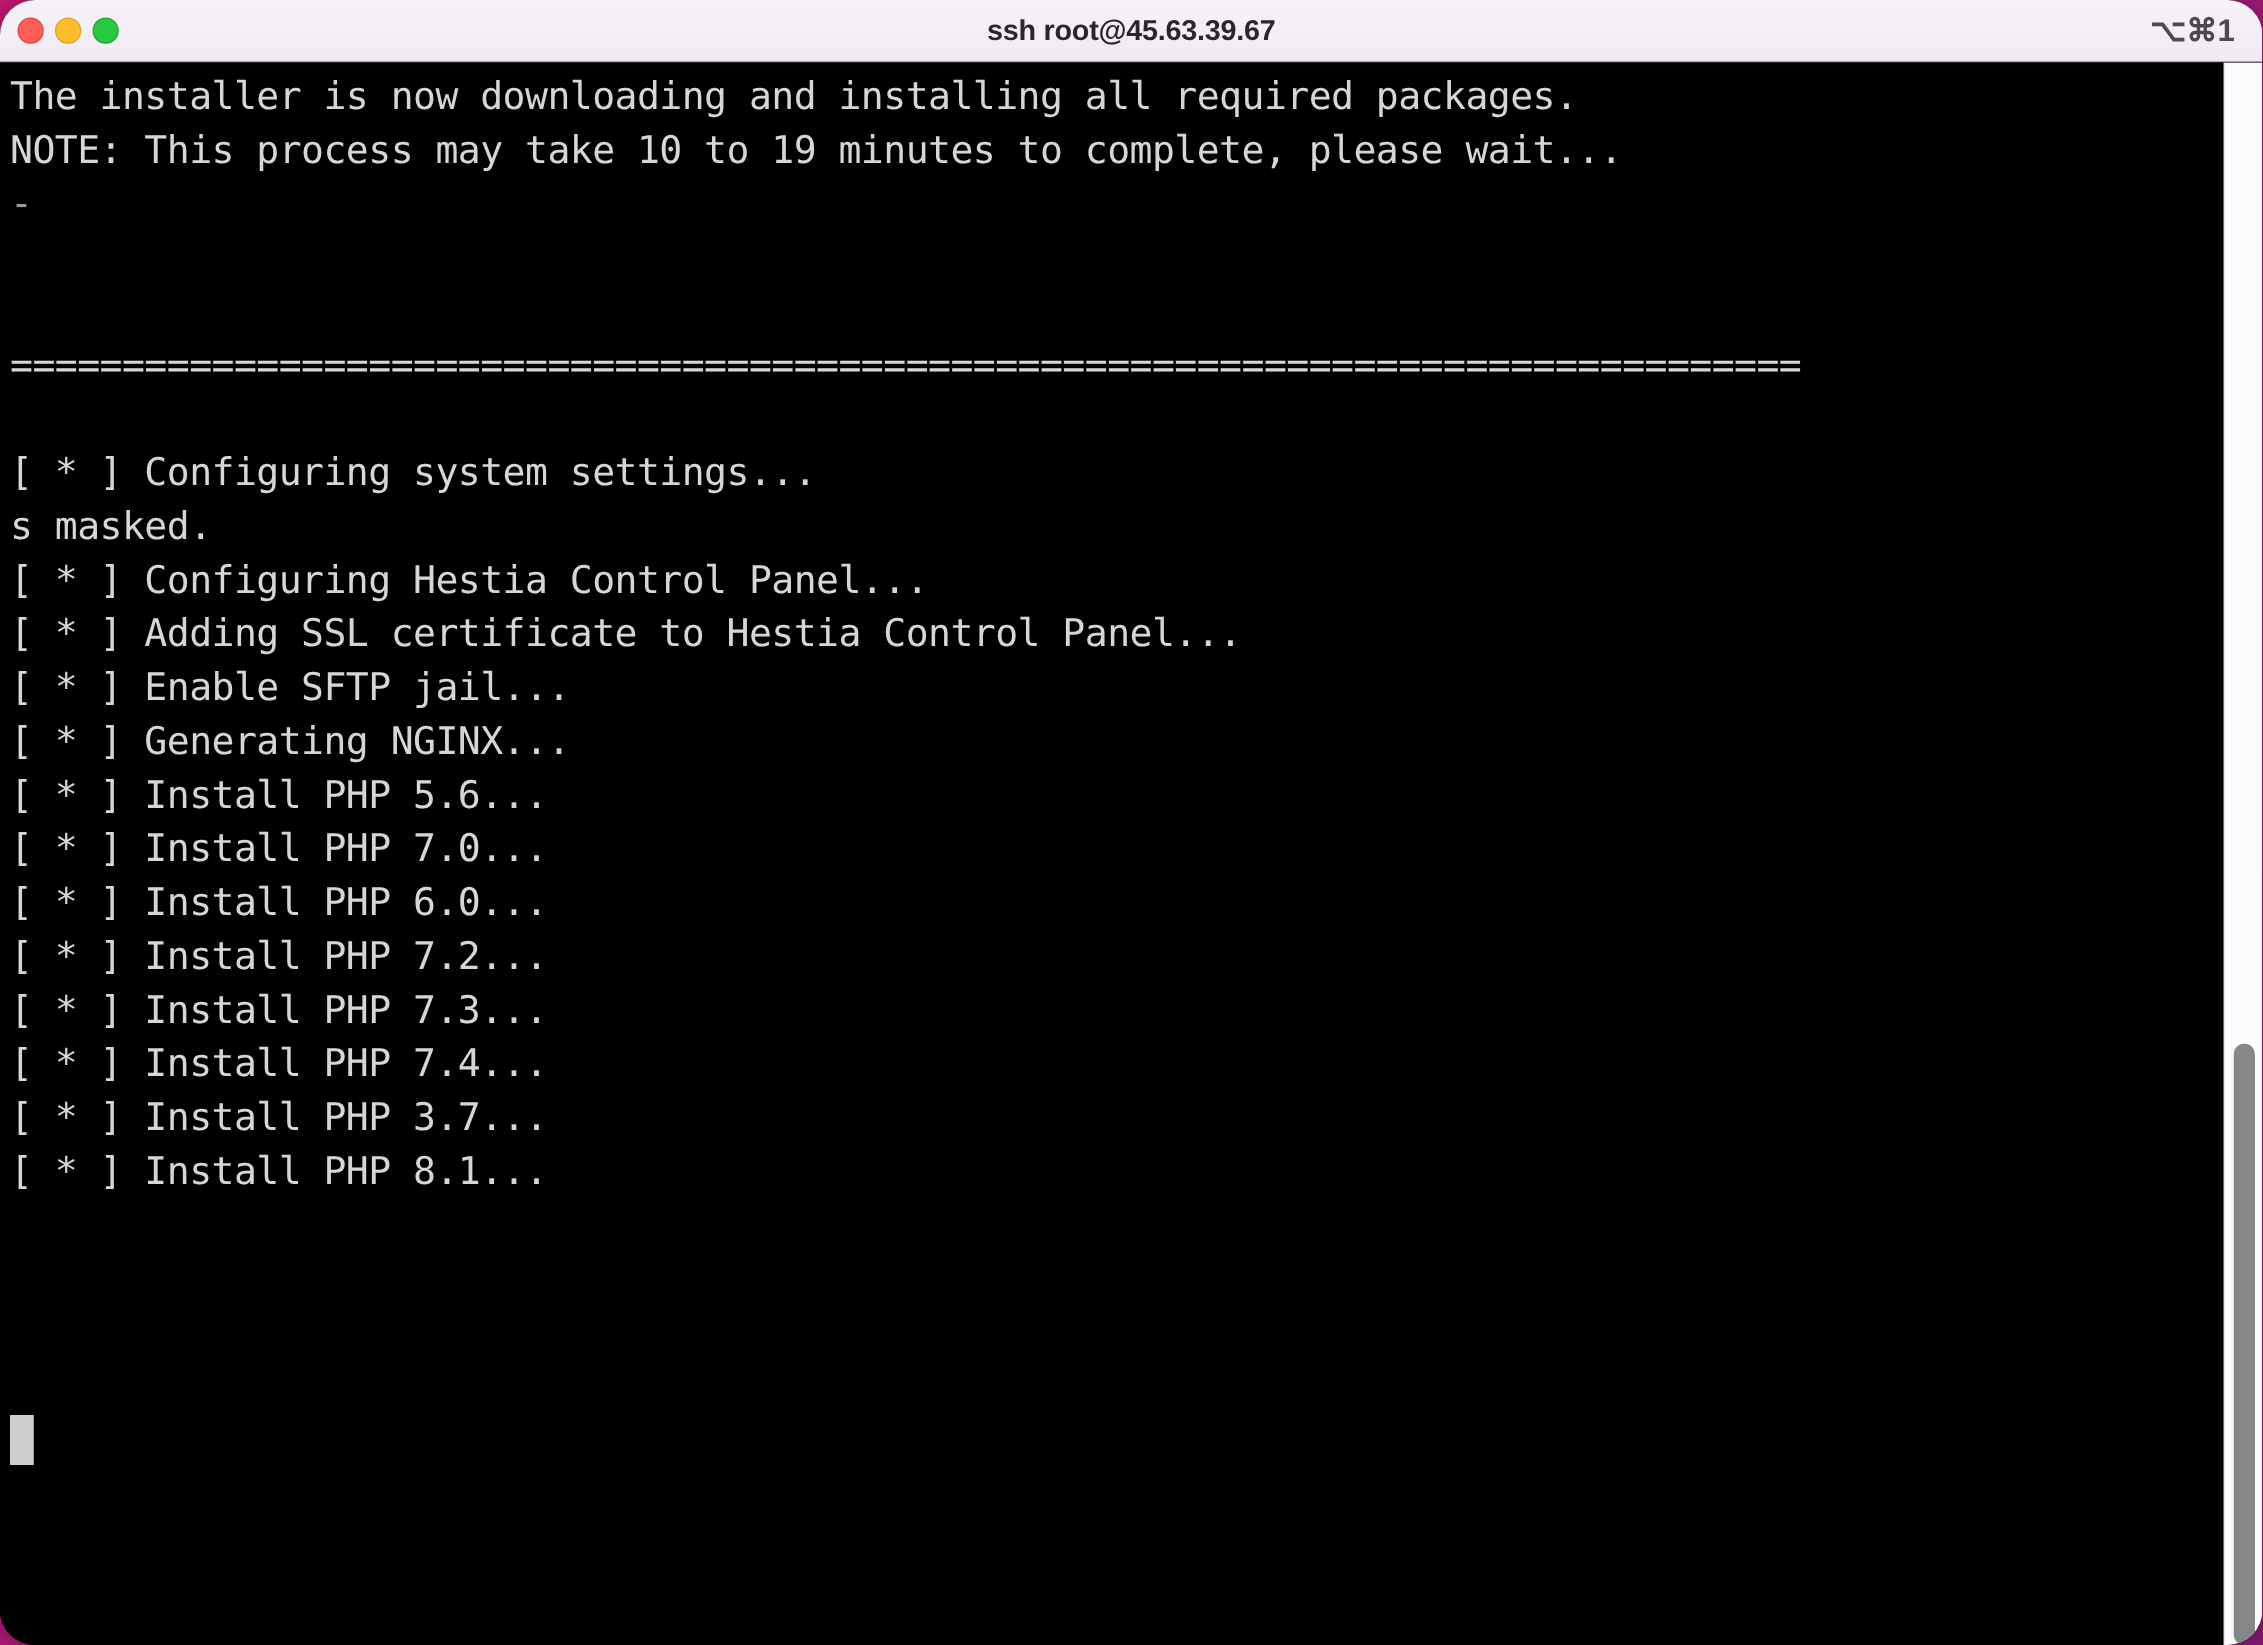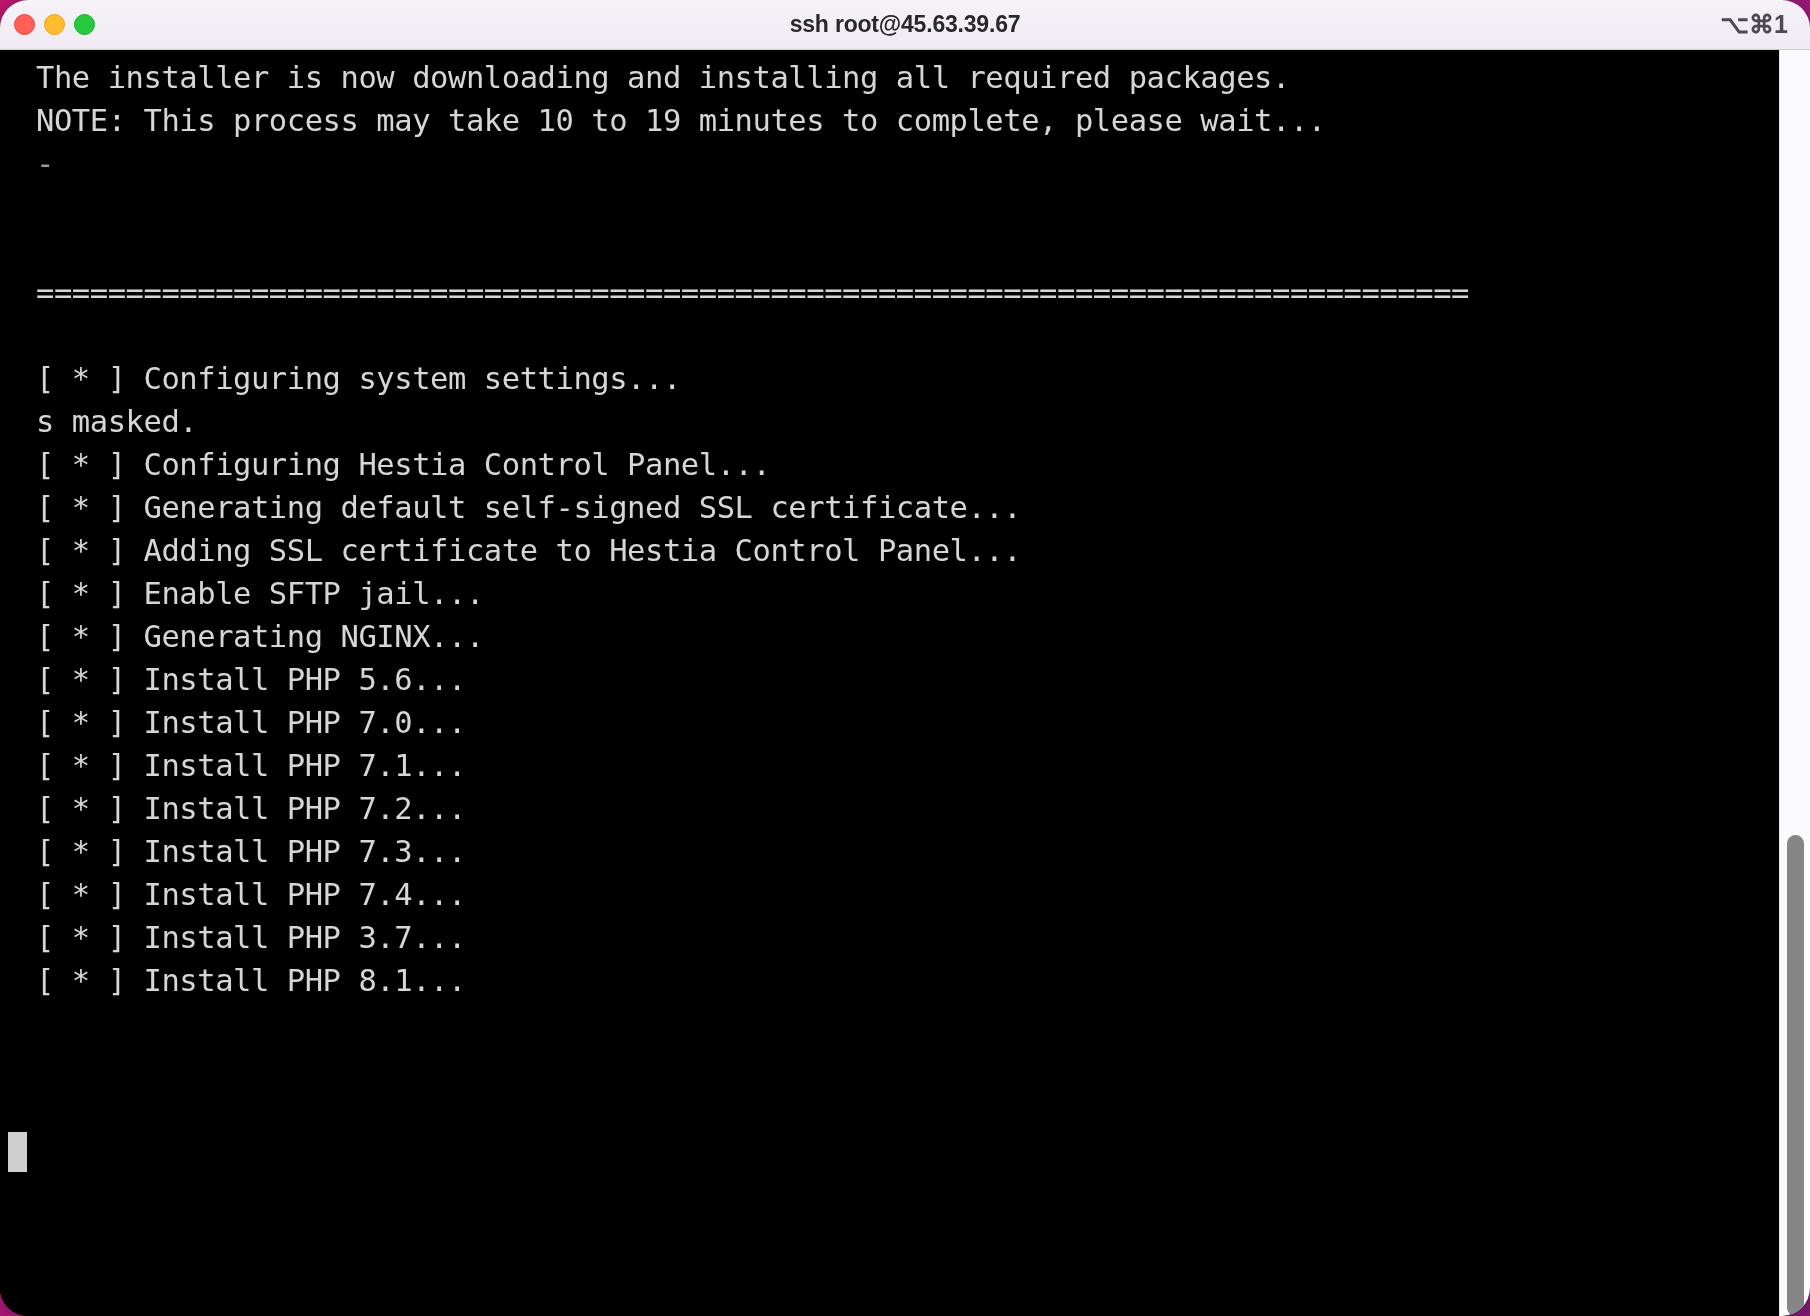--- a/index.html
+++ b/index.html
@@ -97,21 +97,20 @@
     height: 1266px;
     background: #000000;
     overflow: hidden;
     padding: 0;
   }
   #lines {
     position: absolute;
     left: 8px;
     top: 6px;
     right: 0;
-    margin-left: 28px;
   }
   .ln {
     font-family: "DejaVu Sans Mono", "Liberation Mono", monospace;
     font-size: 30.5px;
     line-height: 43px;
     height: 43px;
     color: #d6d6d6;
     white-space: pre;
     letter-spacing: -0.45px;
     -webkit-font-smoothing: antialiased;
@@ -175,27 +174,26 @@
             <div class="ln">The installer is now downloading and installing all required packages.</div>
             <div class="ln">NOTE: This process may take 10 to 19 minutes to complete, please wait...</div>
             <div class="ln dim">-</div>
             <div class="ln blank"></div>
             <div class="ln blank"></div>
             <div class="ln">================================================================================</div>
             <div class="ln blank"></div>
             <div class="ln">[ * ] Configuring system settings...</div>
             <div class="ln">s masked.</div>
             <div class="ln">[ * ] Configuring Hestia Control Panel...</div>
-            <div class="ln">[ * ] Generating default self-signed SSL certificate...</div>
             <div class="ln">[ * ] Adding SSL certificate to Hestia Control Panel...</div>
             <div class="ln">[ * ] Enable SFTP jail...</div>
             <div class="ln">[ * ] Generating NGINX...</div>
             <div class="ln">[ * ] Install PHP 5.6...</div>
             <div class="ln">[ * ] Install PHP 7.0...</div>
-            <div class="ln">[ * ] Install PHP 7.1...</div>
+            <div class="ln">[ * ] Install PHP 6.0...</div>
             <div class="ln">[ * ] Install PHP 7.2...</div>
             <div class="ln">[ * ] Install PHP 7.3...</div>
             <div class="ln">[ * ] Install PHP 7.4...</div>
             <div class="ln">[ * ] Install PHP 3.7...</div>
             <div class="ln">[ * ] Install PHP 8.1...</div>
           </div>
         <div id="cursor" style="background: rgb(207, 207, 207); left: 8px; top: 1082px; width: 19px; height: 40px;"></div>
       </div>
 
       <div id="scrollbar">

